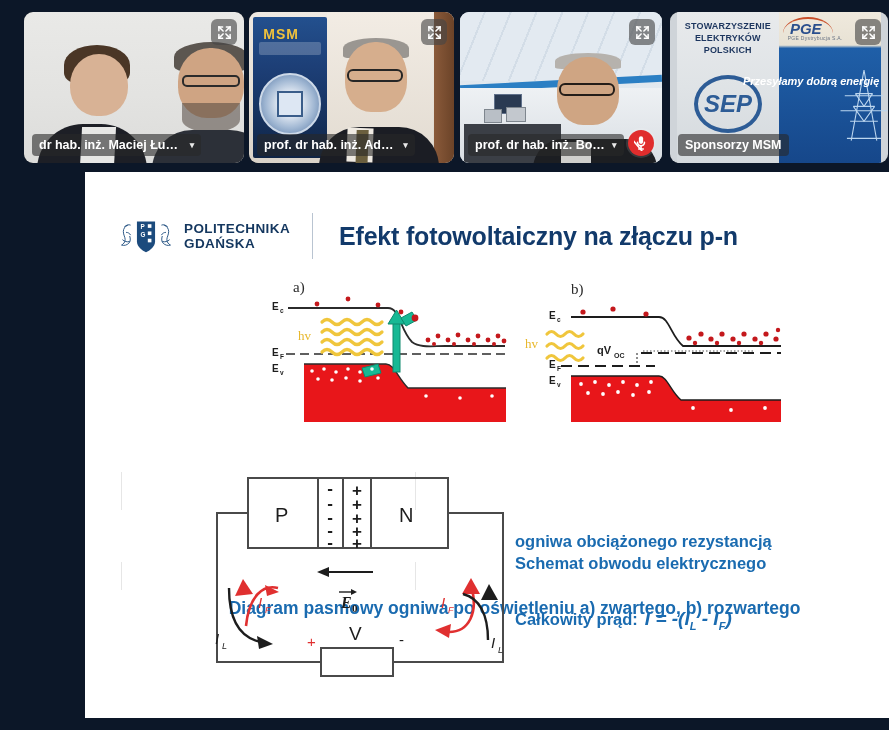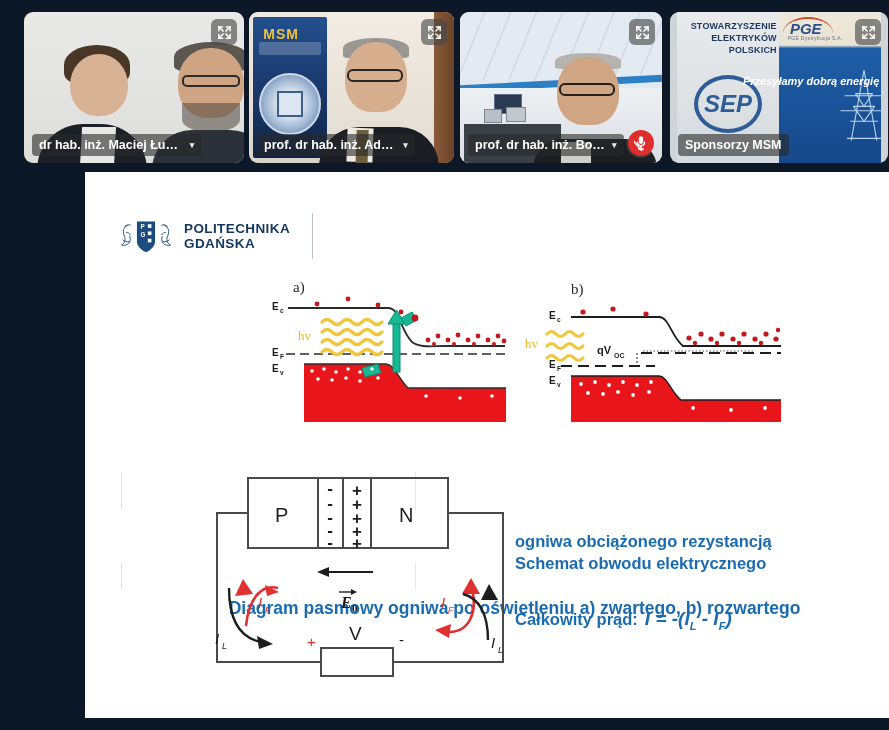--- a/index.html
+++ b/index.html
@@ -192,21 +192,21 @@
 
   
   .bg4 { background:#cfd4d9; }
   .b4-left {
     position:absolute; left:3%; top:0; width:47%; height:100%;
     background:linear-gradient(180deg,#e8eaec 0%,#dfe3e6 50%,#d4d9dd 100%);
   }
   .b4-l-txt {
     position:absolute; left:4%; top:5%; width:45%;
     color:#1c355e; font-weight:bold; font-size:9px; line-height:12px;
-    text-align:right; letter-spacing:.2px;
+    text-align:center; letter-spacing:.2px;
   }
   .b4-sep {
     position:absolute; left:11%; top:42%; width:68px; height:58px;
     border:4px solid #2d5c96; border-radius:50%;
     color:#2d5c96; font-weight:bold; font-size:24px;
     display:flex; align-items:center; justify-content:center;
     font-style:italic;
   }
   .b4-right {
     position:absolute; left:50%; top:0; width:47%; height:100%;
@@ -495,20 +495,21 @@
           <rect x="34" y="9" width="4" height="4" fill="#fff"></rect>
           <rect x="34" y="17" width="4" height="4" fill="#fff"></rect>
           <rect x="34" y="25" width="4" height="4" fill="#fff"></rect>
         </svg>
         <div class="pg-text">
           <div>POLITECHNIKA</div>
           <div>GDAŃSKA</div>
         </div>
       </div>
       <div class="hdr-sep"></div>
+      <div class="slide-title">Efekt fotowoltaiczny na złączu p-n</div>
     </div>
 
     <div class="band-figs">
 
       <svg class="fig fig-a" viewBox="0 0 260 148">
         <text x="33" y="18" font-family="Liberation Serif, serif" font-size="15" fill="#2b2b2b">a)</text>
         <text x="12" y="36" font-family="Liberation Sans, sans-serif" font-size="10" font-weight="bold" fill="#1d1d1d">E</text>
         <text x="20" y="39" font-family="Liberation Sans, sans-serif" font-size="6.5" font-weight="bold" fill="#1d1d1d">c</text>
         <text x="12" y="82" font-family="Liberation Sans, sans-serif" font-size="10" font-weight="bold" fill="#1d1d1d">E</text>
         <text x="20" y="85" font-family="Liberation Sans, sans-serif" font-size="6.5" font-weight="bold" fill="#1d1d1d">F</text>

